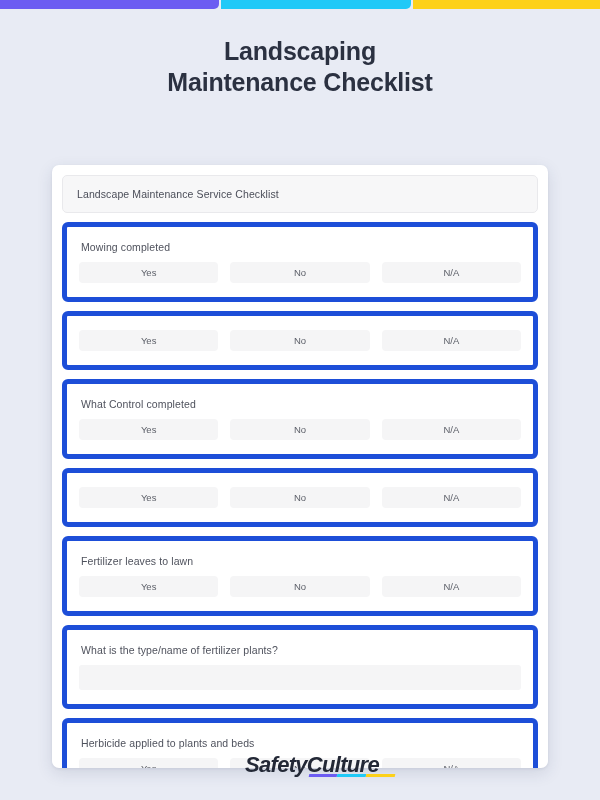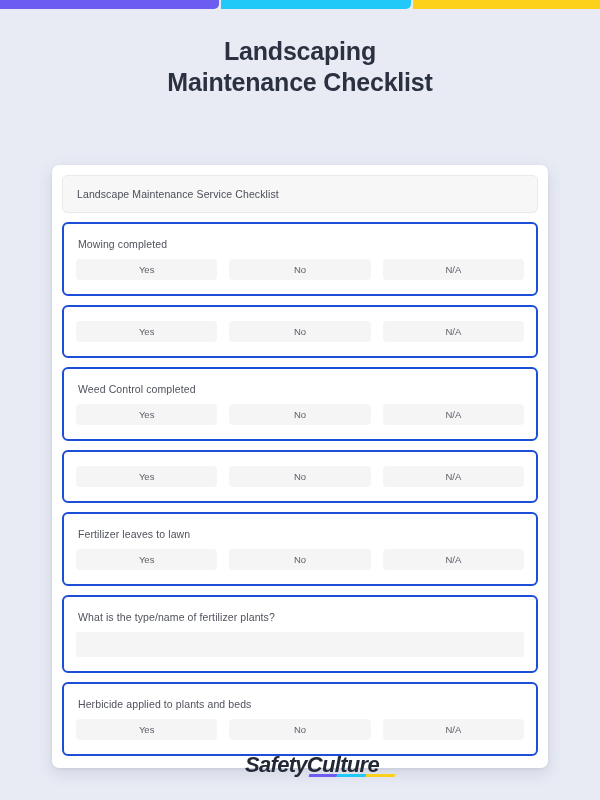--- a/index.html
+++ b/index.html
@@ -93,21 +93,21 @@
     padding: 0 14px;
     box-sizing: border-box;
     color: #4b4e59;
     font-size: 10.5px;
     letter-spacing: 0.1px;
   }
 
   
   .q-card {
     margin-top: 9px;
-    border: 2px solid #1d4ed8;
+    border: 5px solid #1d4ed8;
     border-radius: 6px;
     background: #ffffff;
     padding: 14px 12px 14px 12px;
     box-sizing: border-box;
   }
   .q-label {
     color: #4f525d;
     font-size: 10.5px;
     letter-spacing: 0.1px;
     margin-bottom: 9px;
@@ -201,21 +201,21 @@
 
     <div class="q-card">
       <div class="q-options">
         <div class="opt">Yes</div>
         <div class="opt">No</div>
         <div class="opt">N/A</div>
       </div>
     </div>
 
     <div class="q-card">
-      <div class="q-label">Weed Control completed</div>
+      <div class="q-label">What Control completed</div>
       <div class="q-options">
         <div class="opt">Yes</div>
         <div class="opt">No</div>
         <div class="opt">N/A</div>
       </div>
     </div>
 
     <div class="q-card">
       <div class="q-options">
         <div class="opt">Yes</div>

